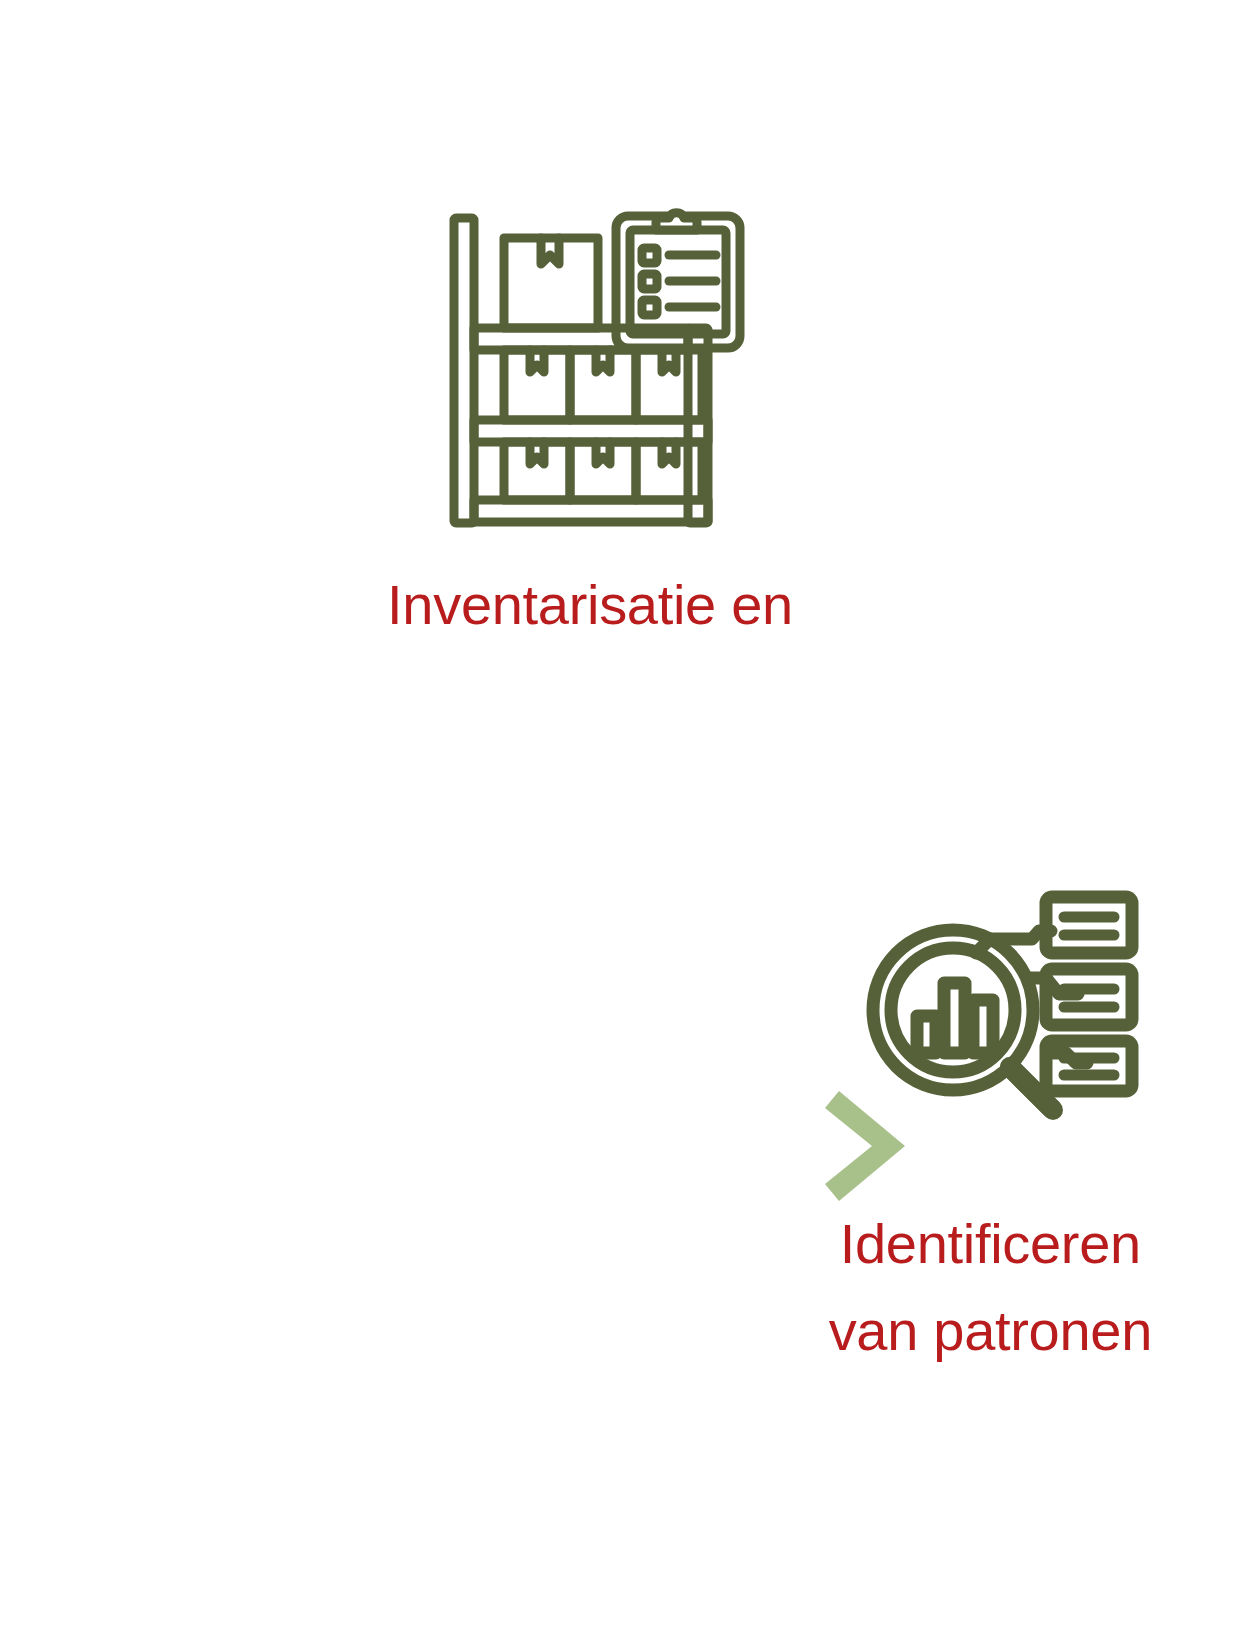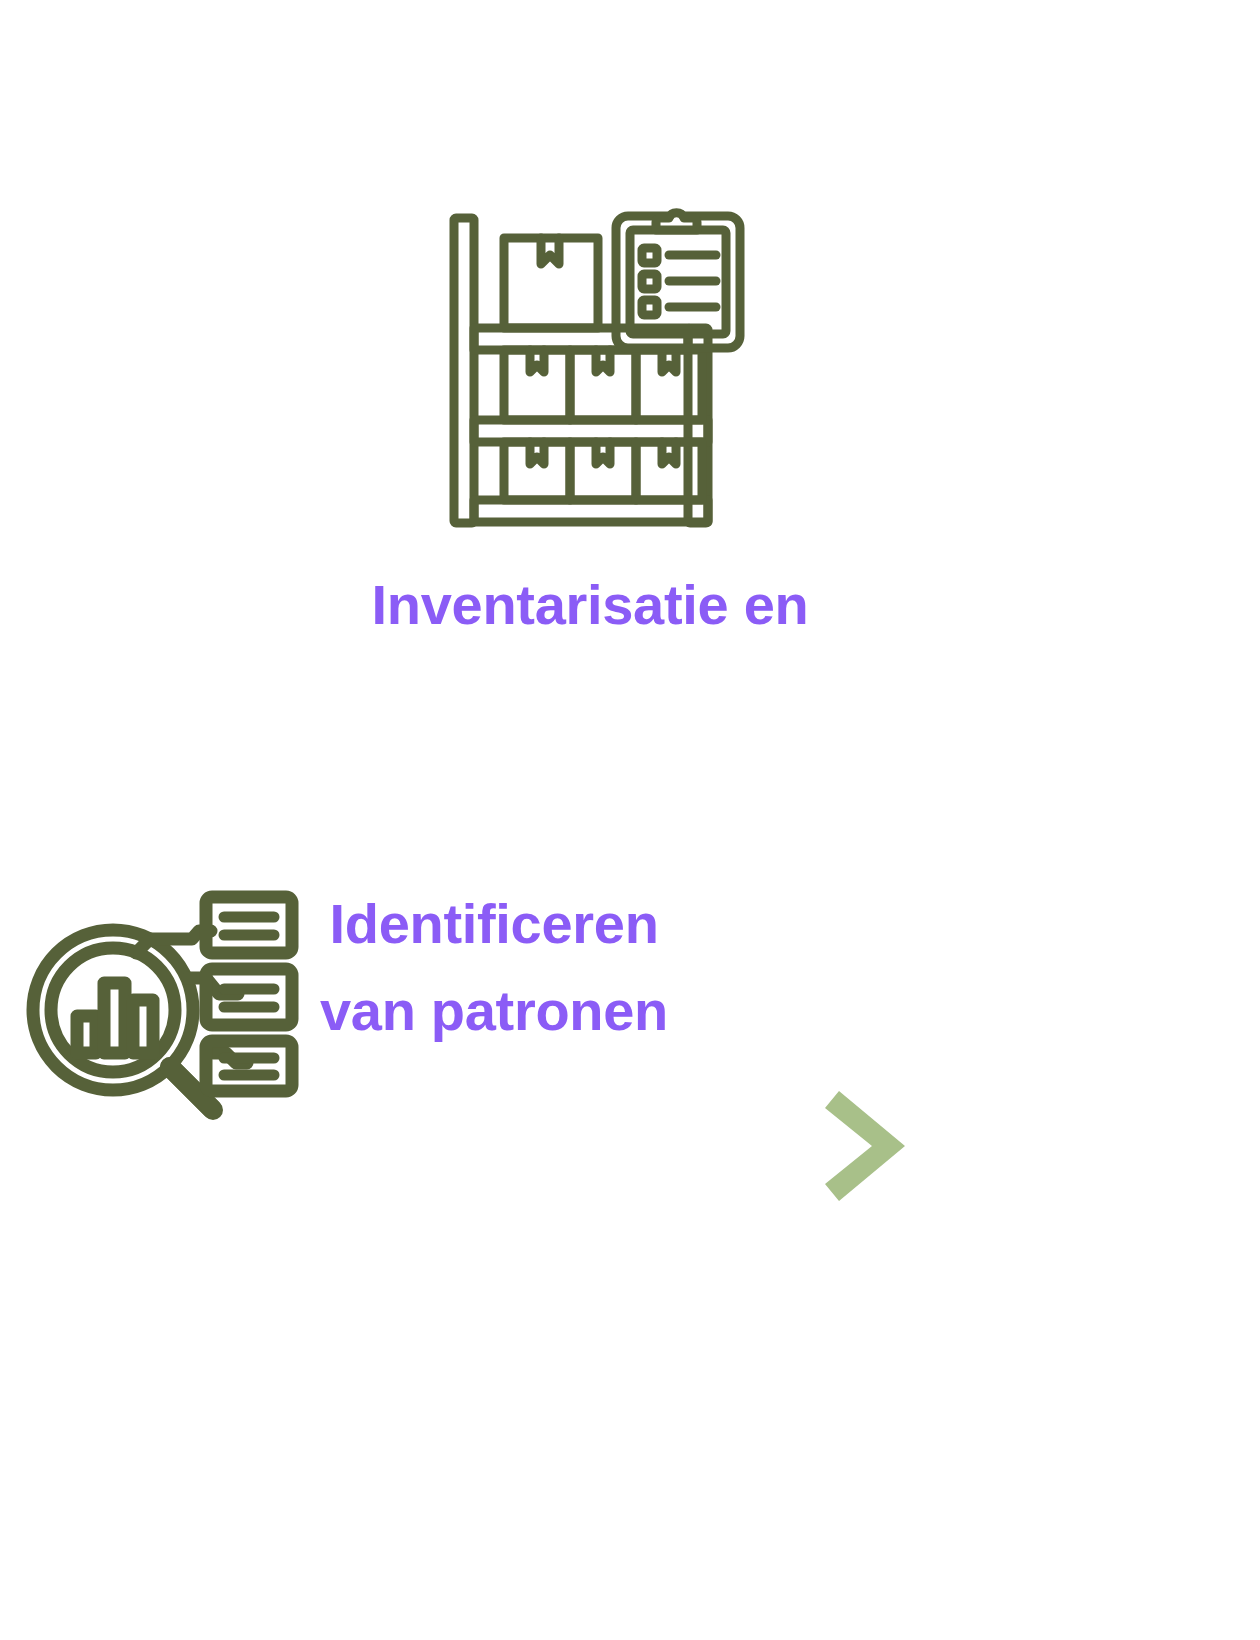--- a/index.html
+++ b/index.html
@@ -32,45 +32,45 @@
     flex-direction: column;
     align-items: center;
   }
 
   .step-two {
     position: absolute;
     left: 0;
     top: 835px;
     width: 1160px;
     display: flex;
-    flex-direction: row;
-    align-items: flex-start;
+    flex-direction: column;
+    align-items: flex-end;
   }
 
   .icon-wrap {
     display: block;
     line-height: 0;
   }
 
   .icon-shelf {
     width: 340px;
     height: 340px;
   }
 
   .icon-analysis {
     width: 320px;
     height: 320px;
   }
 
   .step-label {
-    margin: 0;
+    margin: 8px;
     padding: 0;
     text-align: center;
-    color: #8b5cf6;
-    font-weight: 700;
+    color: #b91c1c;
+    font-weight: 400;
     font-size: 56px;
     line-height: 1.55;
     letter-spacing: -0.3px;
     max-width: 640px;
   }
 
   .step-one .step-label {
     margin-top: 22px;
   }
 

